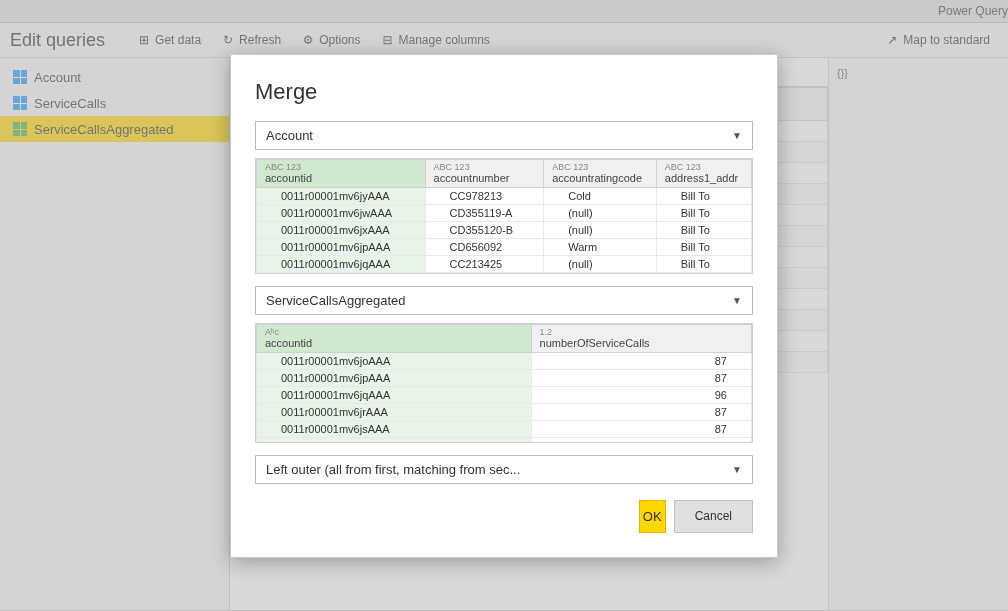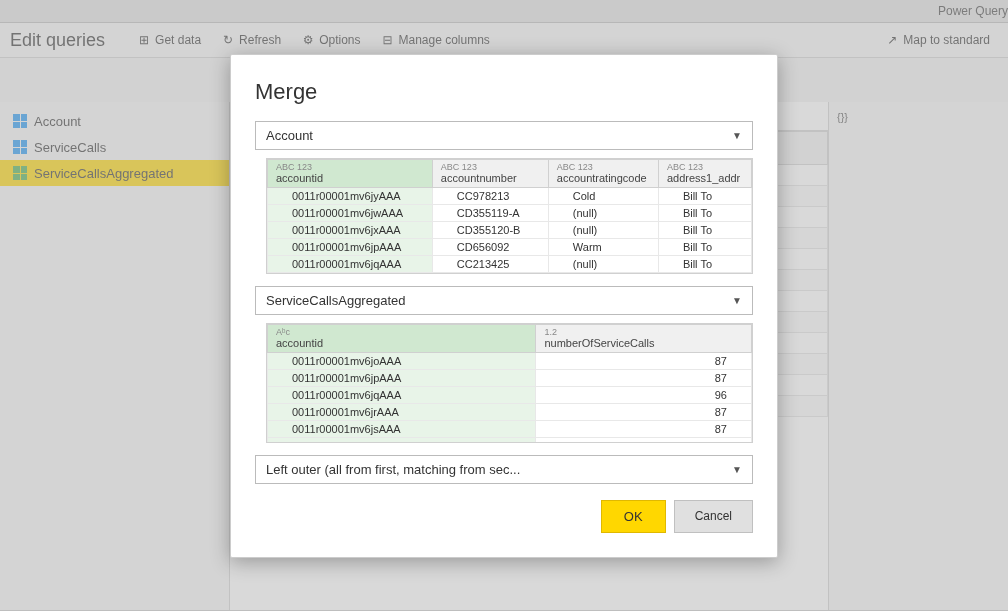--- a/index.html
+++ b/index.html
@@ -22,21 +22,20 @@
       color: #444;
       border-bottom: 1px solid #bbb;
     }
 
     
     .app-container {
       display: flex;
       flex-direction: column;
       height: calc(611px - 24px);
       background: #f0f0f0;
-      gap: 44px;
     }
 
     
     .toolbar {
       display: flex;
       align-items: center;
       padding: 6px 10px;
       background: #f5f5f5;
       border-bottom: 1px solid #d0d0d0;
       gap: 4px;
@@ -236,21 +235,20 @@
       font-size: 10px;
       color: #555;
     }
 
     
     .preview-table-container {
       border: 1px solid #d0d0d0;
       overflow: auto;
       max-height: 120px;
       margin-bottom: 12px;
-      margin-left: 11px;
     }
     .preview-table {
       border-collapse: collapse;
       width: 100%;
       font-size: 11px;
     }
     .preview-table th {
       background: #f0f0f0;
       border: 1px solid #d0d0d0;
       padding: 3px 8px;
@@ -290,21 +288,21 @@
     
     .modal-footer {
       display: flex;
       justify-content: flex-end;
       gap: 8px;
       margin-top: 16px;
     }
     .btn-ok {
       background: #ffd700;
       border: 1px solid #e0b800;
-      padding: 8px 22px;
+      padding: 8px 3px;
       cursor: pointer;
       font-size: 13px;
       color: #333;
       font-weight: 500;
     }
     .btn-cancel {
       background: #e0e0e0;
       border: 1px solid #c0c0c0;
       padding: 8px 20px;
       cursor: pointer;

